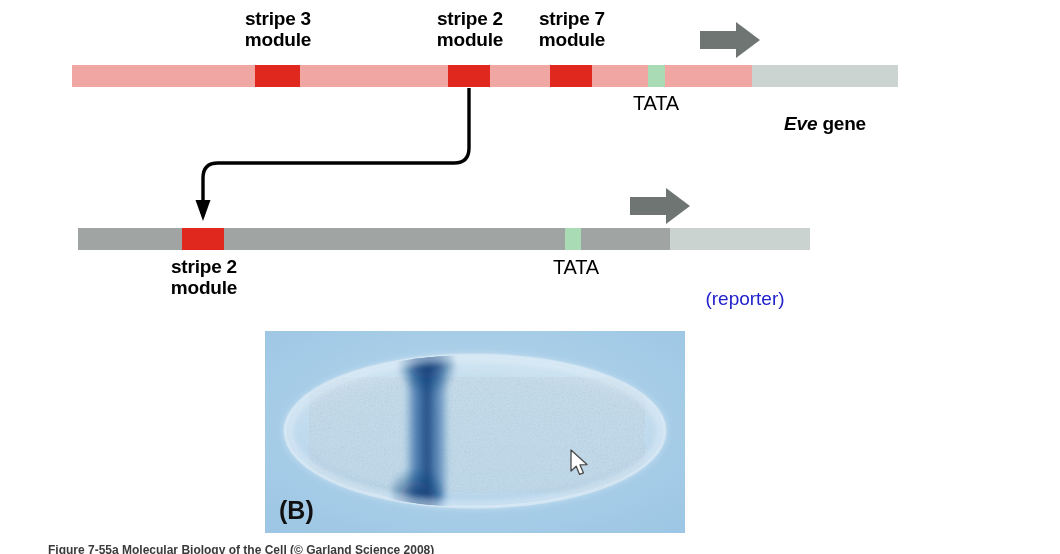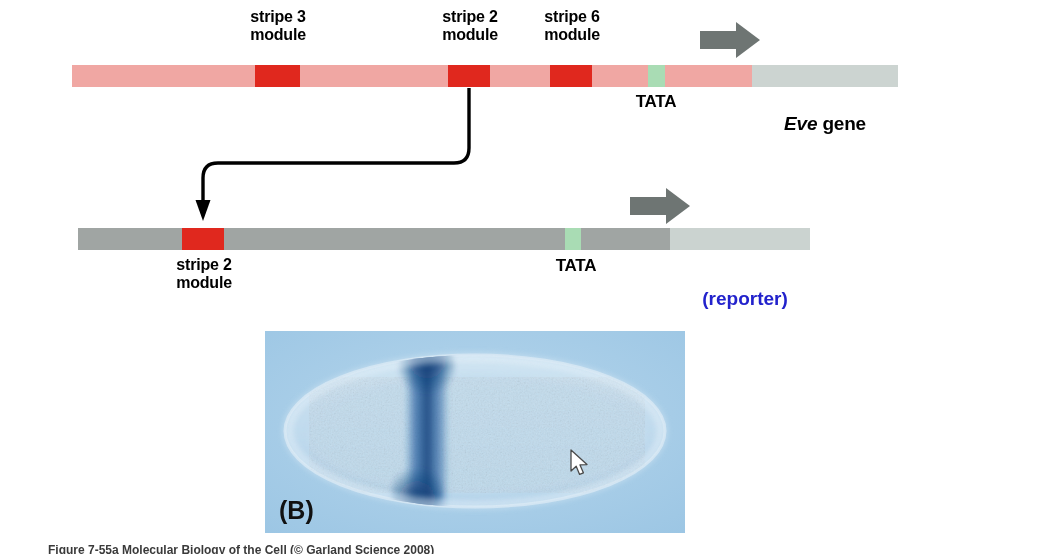--- a/index.html
+++ b/index.html
@@ -19,29 +19,29 @@
   
   .lbl{
     position:absolute;
     font-weight:bold;
     color:#000000;
     text-align:center;
     line-height:1.12;
     white-space:pre-line;
     letter-spacing:-0.2px;
   }
-  .lbl-module{font-size:16px;}
-  .lbl-tata{font-size:17px;font-weight:bold;}
+  .lbl-module{font-size:19px;}
+  .lbl-tata{font-size:20px;font-weight:normal;}
   .lbl-gene{font-size:19px;font-weight:bold;}
   .lbl-gene i{}
   .lbl-reporter{
     position:absolute;
     font-size:19px;
     color:#2222cc;
-    font-weight:bold;
+    font-weight:normal;
     text-align:center;
     white-space:nowrap;
   }
 
   
   .txarrow{position:absolute;}
 
   
   .connector{position:absolute;left:0;top:0;pointer-events:none;}
 
@@ -75,21 +75,21 @@
 <body>
 
 <div class="stage">
 
   <div class="lbl lbl-module" style="left:202px;top:8px;width:152px;">stripe 3
 module</div>
 
   <div class="lbl lbl-module" style="left:394px;top:8px;width:152px;">stripe 2
 module</div>
 
-  <div class="lbl lbl-module" style="left:496px;top:8px;width:152px;">stripe 6
+  <div class="lbl lbl-module" style="left:496px;top:8px;width:152px;">stripe 7
 module</div>
 
   <svg class="txarrow" style="left:700px;top:20px;" width="62" height="40" viewBox="0 0 62 40">
     <path d="M0,11 L36,11 L36,2 L60,20 L36,38 L36,29 L0,29 Z" fill="#6e7573"></path>
   </svg>
 
   <div class="bar" style="left:72px;top:65px;width:826px;">
     <div class="seg" style="width:183px;background:#f0a7a3;"></div>
     <div class="seg" style="width:45px;background:#e0281e;"></div>
     <div class="seg" style="width:148px;background:#f0a7a3;"></div>

